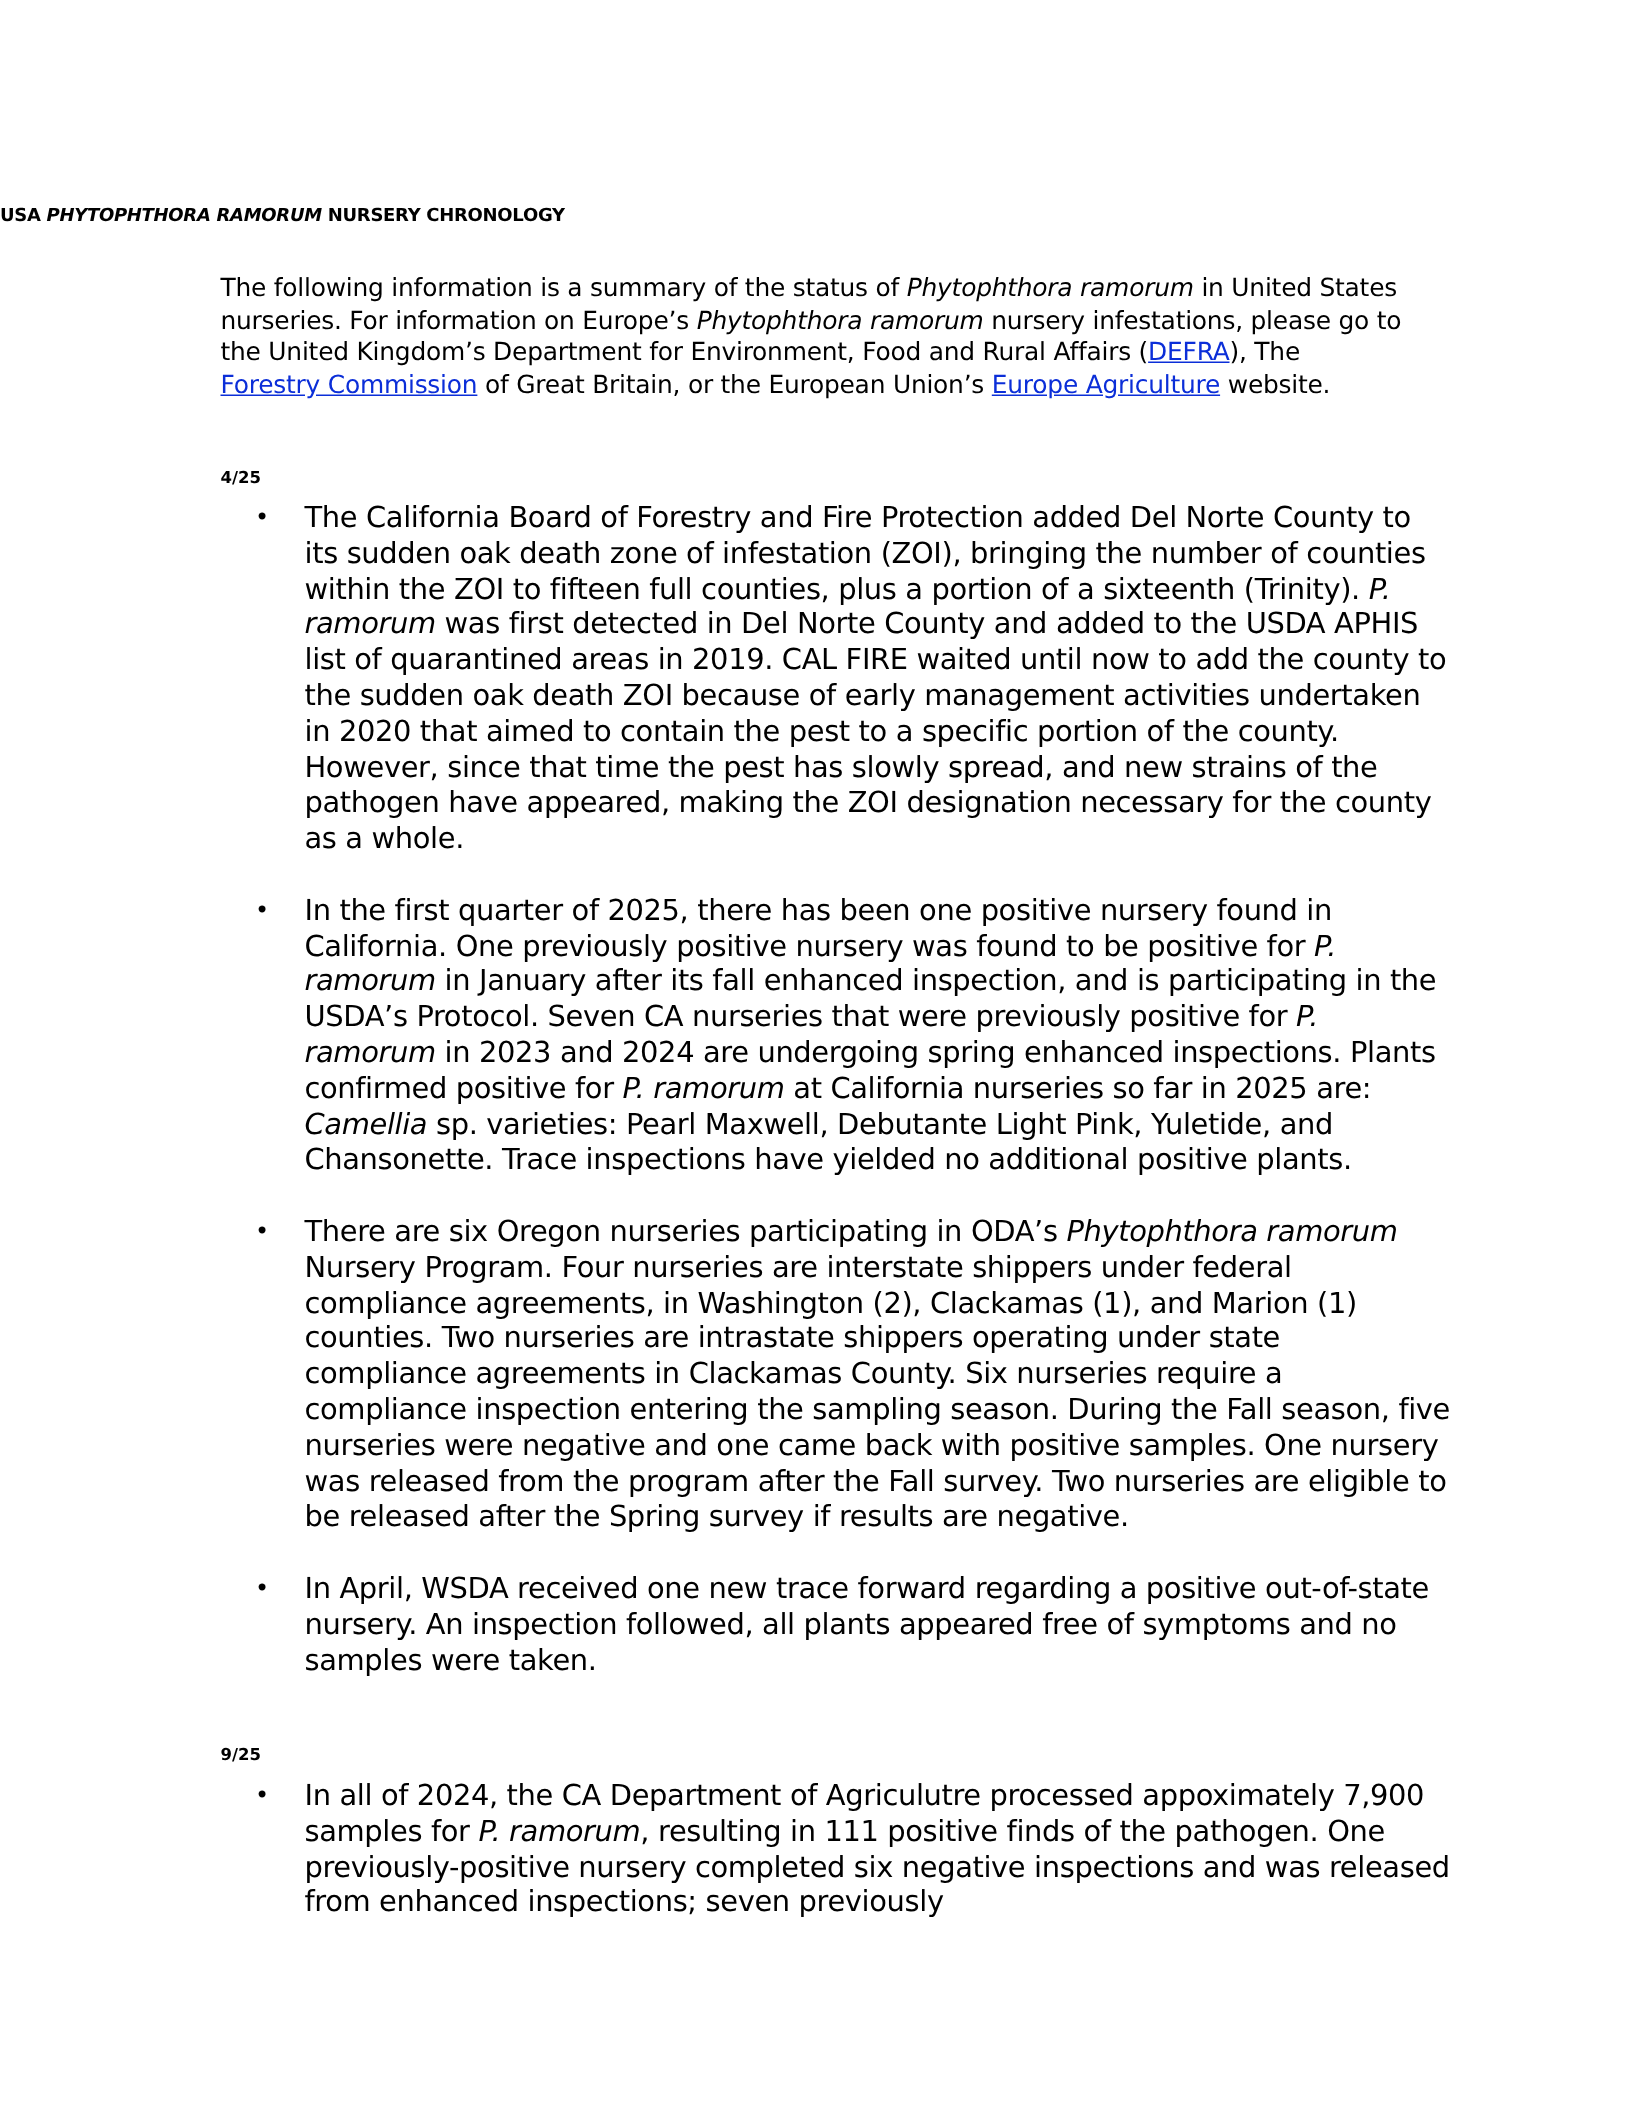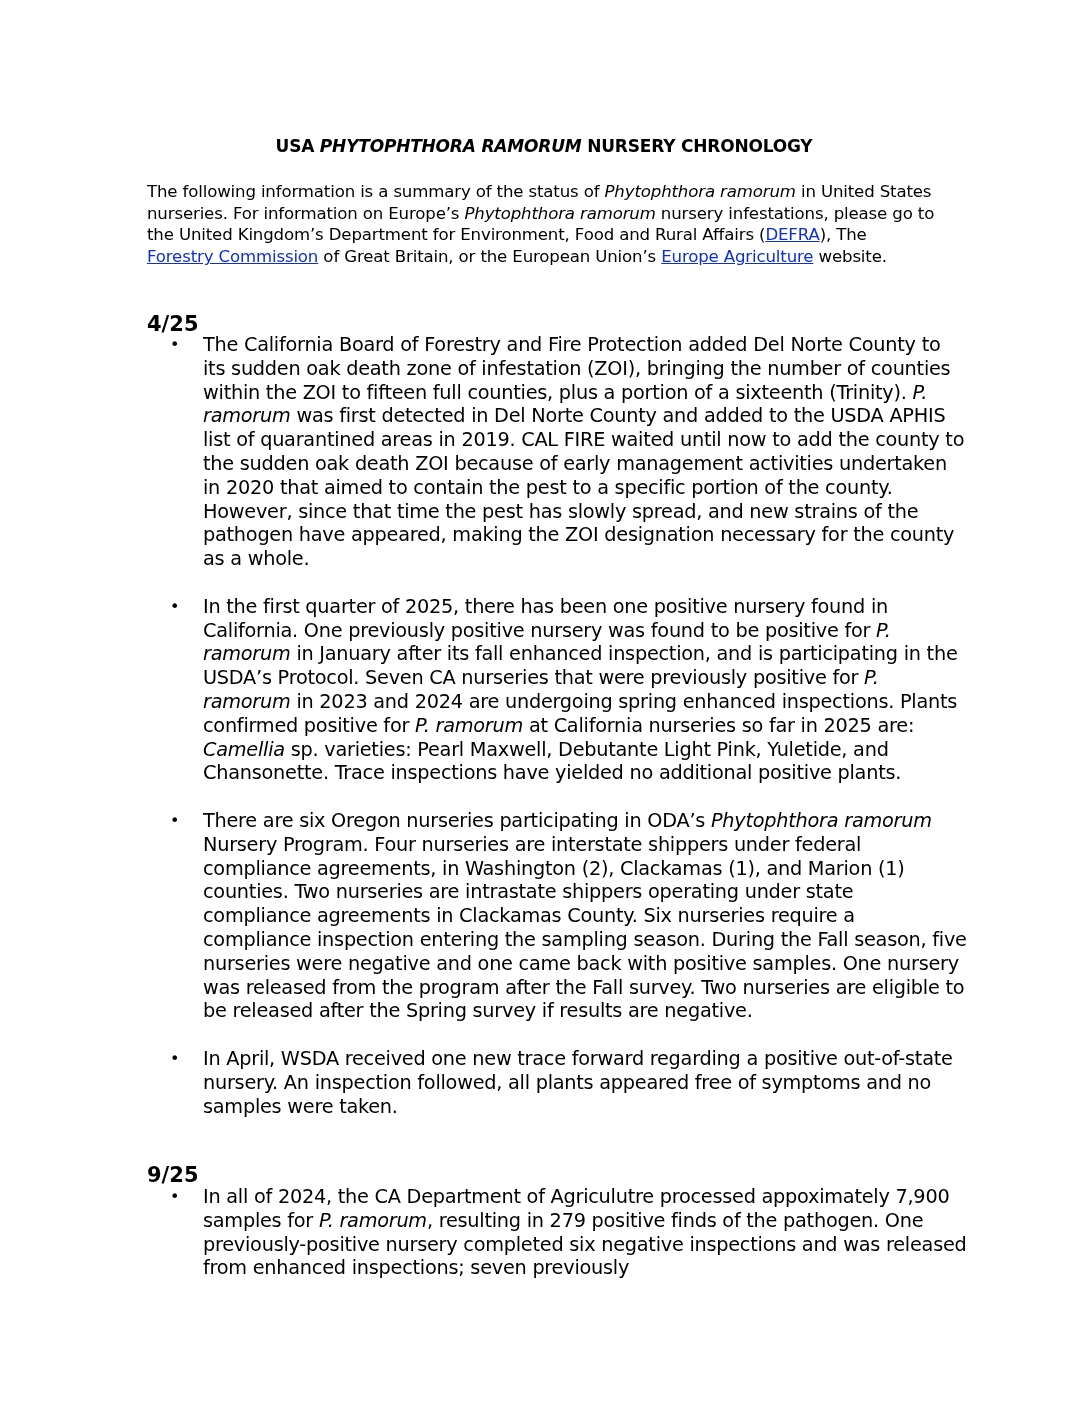--- a/index.html
+++ b/index.html
@@ -1,21 +1,21 @@
 <!DOCTYPE html>
 <html><head>
 <meta charset="utf-8">
 <style>
   html, body { margin: 0; padding: 0; background: #ffffff; }
   body { width: 1088px; height: 1408px; position: relative; overflow: hidden; color: #000; }
   .page { position: absolute; left: 0; top: 0; width: 1088px; height: 1408px; font-family: "DejaVu Sans", sans-serif; }
-  .title { position: absolute; top: 136px; left: 0; width: 1088px; text-align: center; font-weight: bold; font-size: 17px; letter-spacing: -0.2px; }
+  .title { position: absolute; top: 136px; left: 0; width: 1088px; text-align: left; font-weight: bold; font-size: 12px; letter-spacing: -0.2px; }
   .intro { position: absolute; top: 181px; left: 147px; width: 790px; font-size: 16.6px; line-height: 21.7px; letter-spacing: -0.15px; }
   a { color: #0b2ed8; text-decoration: underline; }
-  .section-date { position: absolute; left: 147px; font-weight: bold; font-size: 21px; }
+  .section-date { position: absolute; left: 147px; font-weight: bold; font-size: 11px; }
   .bullets { position: absolute; left: 147px; width: 820px; margin: 0; padding: 0; list-style: none; }
   .bullets li { position: relative; padding-left: 56px; font-size: 19.3px; line-height: 23.8px; letter-spacing: -0.25px; margin-bottom: 23.8px; }
   .bullets li .bullet { position: absolute; left: 23px; top: 0; font-size: 16px; }
   em { font-style: italic; }
 </style>
 </head>
 <body>
 
 <div class="page">
 
@@ -28,16 +28,16 @@
   <ul class="bullets" style="top:333px">
     <li><span class="bullet">•</span><span>The California Board of Forestry and Fire Protection added Del Norte County to its sudden oak death zone of infestation (ZOI), bringing the number of counties within the ZOI to fifteen full counties, plus a portion of a sixteenth (Trinity). </span><em>P. ramorum</em><span> was first detected in Del Norte County and added to the USDA APHIS list of quarantined areas in 2019. CAL FIRE waited until now to add the county to the sudden oak death ZOI because of early management activities undertaken in 2020 that aimed to contain the pest to a specific portion of the county. However, since that time the pest has slowly spread, and new strains of the pathogen have appeared, making the ZOI designation necessary for the county as a whole.</span></li>
     <li><span class="bullet">•</span><span>In the first quarter of 2025, there has been one positive nursery found in California. One previously positive nursery was found to be positive for </span><em>P. ramorum</em><span> in January after its fall enhanced inspection, and is participating in the USDA’s Protocol. Seven CA nurseries that were previously positive for </span><em>P. ramorum</em><span> in 2023 and 2024 are undergoing spring enhanced inspections. Plants confirmed positive for </span><em>P. ramorum</em><span> at California nurseries so far in 2025 are: </span><em>Camellia</em><span> sp. varieties: Pearl Maxwell, Debutante Light Pink, Yuletide, and Chansonette. Trace inspections have yielded no additional positive plants.</span></li>
     <li><span class="bullet">•</span><span>There are six Oregon nurseries participating in ODA’s </span><em>Phytophthora ramorum</em><span> Nursery Program. Four nurseries are interstate shippers under federal compliance agreements, in Washington (2), Clackamas (1), and Marion (1) counties. Two nurseries are intrastate shippers operating under state compliance agreements in Clackamas County. Six nurseries require a compliance inspection entering the sampling season. During the Fall season, five nurseries were negative and one came back with positive samples. One nursery was released from the program after the Fall survey. Two nurseries are eligible to be released after the Spring survey if results are negative.</span></li>
     <li><span class="bullet">•</span><span>In April, WSDA received one new trace forward regarding a positive out-of-state nursery. An inspection followed, all plants appeared free of symptoms and no samples were taken.</span></li>
   </ul>
 
   <div class="section-date" style="top:1163px">9/25</div>
 
   <ul class="bullets" style="top:1185px">
-    <li><span class="bullet">•</span><span>In all of 2024, the CA Department of Agriculutre processed appoximately 7,900 samples for </span><em>P. ramorum</em><span>, resulting in 279 positive finds of the pathogen. One previously-positive nursery completed six negative inspections and was released from enhanced inspections; seven previously</span></li>
+    <li><span class="bullet">•</span><span>In all of 2024, the CA Department of Agriculutre processed appoximately 7,900 samples for </span><em>P. ramorum</em><span>, resulting in 111 positive finds of the pathogen. One previously-positive nursery completed six negative inspections and was released from enhanced inspections; seven previously</span></li>
   </ul>
 
 </div>
 
 </body></html>

